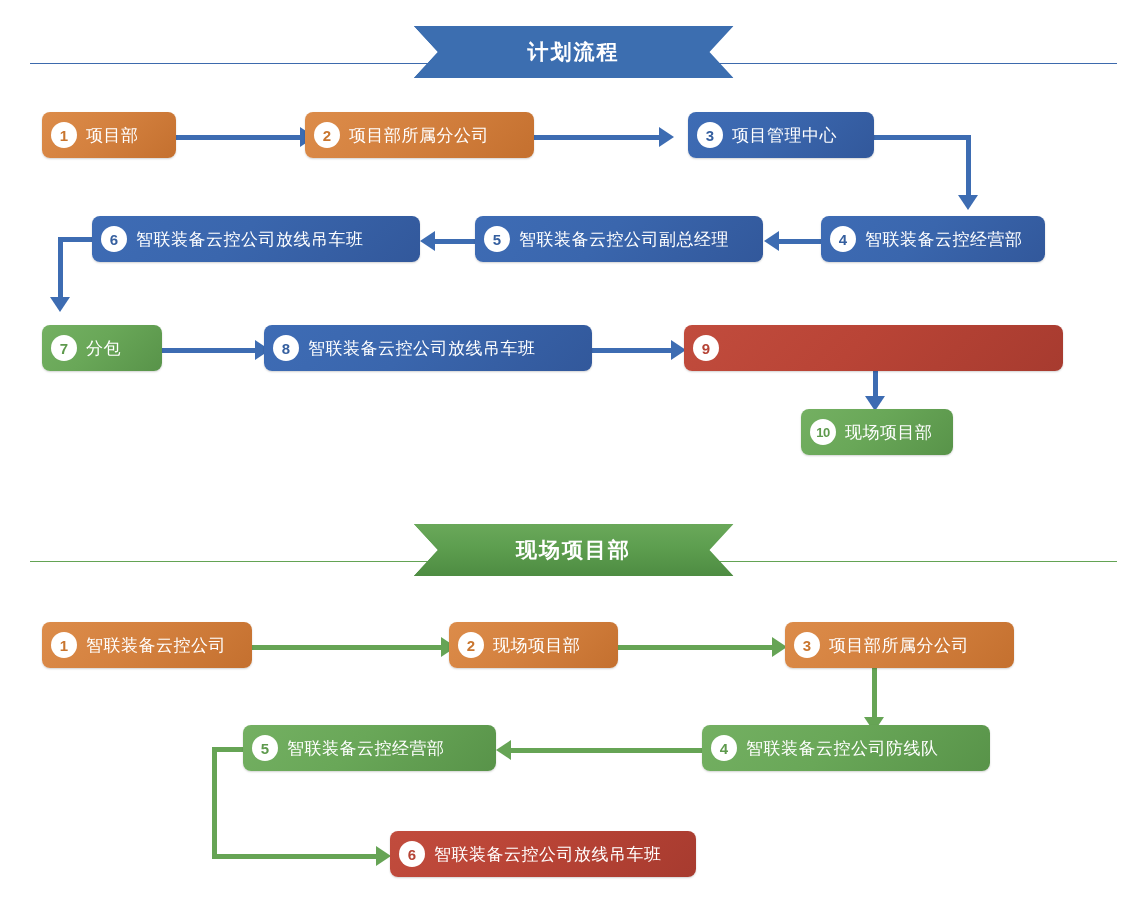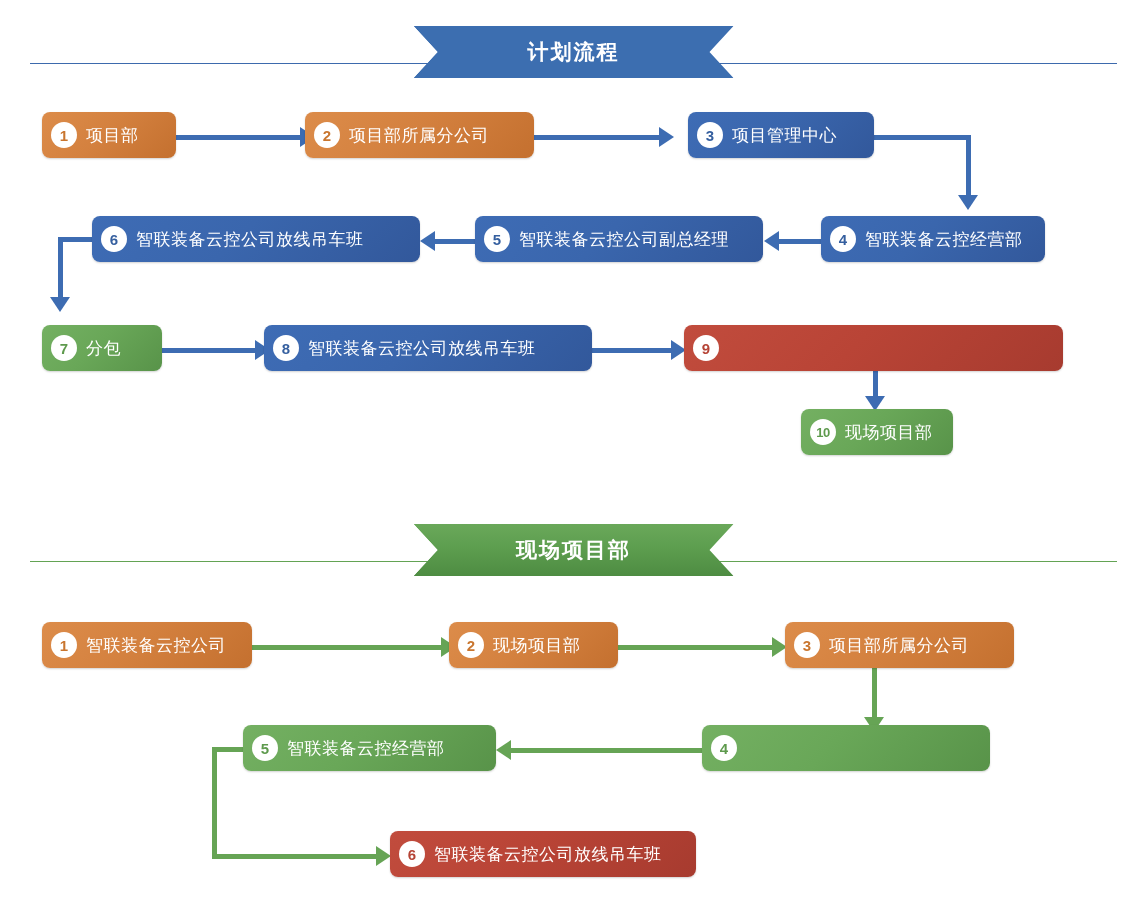--- a/index.html
+++ b/index.html
@@ -194,20 +194,21 @@
   <div class="node c-orange" style="left:449px;top:622px;width:169px;">
     <span class="num">2</span>
     <span class="lbl">现场项目部</span>
   </div>
   <div class="node c-orange" style="left:785px;top:622px;width:229px;">
     <span class="num">3</span>
     <span class="lbl">项目部所属分公司</span>
   </div>
   <div class="node c-green" style="left:702px;top:725px;width:288px;">
     <span class="num">4</span>
+    <span class="lbl">智联装备云控公司防线队</span>
   </div>
   <div class="node c-green" style="left:243px;top:725px;width:253px;">
     <span class="num">5</span>
     <span class="lbl">智联装备云控经营部</span>
   </div>
   <div class="node c-red" style="left:390px;top:831px;width:306px;">
     <span class="num">6</span>
     <span class="lbl">智联装备云控公司放线吊车班</span>
   </div>
 

